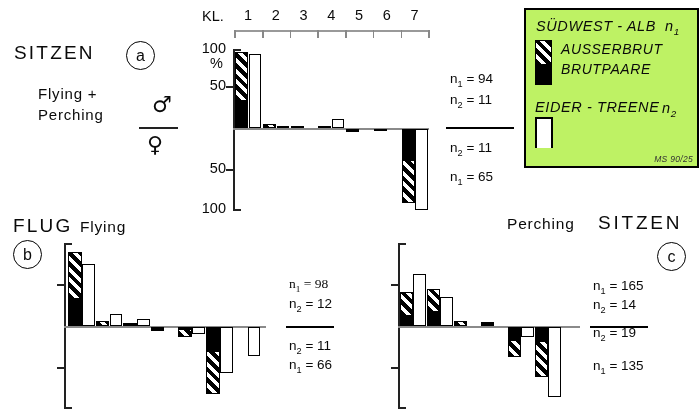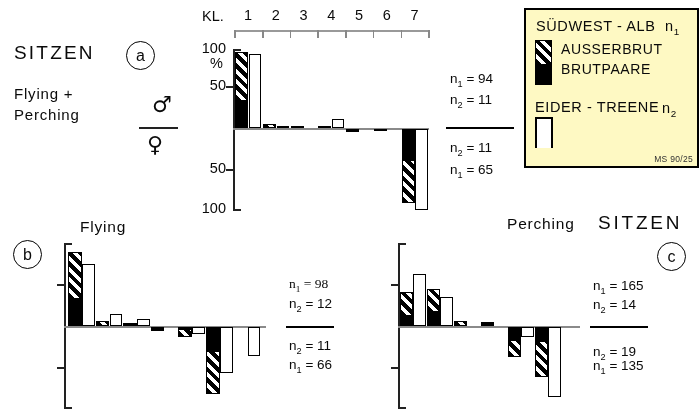--- a/index.html
+++ b/index.html
@@ -1,26 +1,26 @@
 <!DOCTYPE html>
 <html><head>
 <meta charset="utf-8">
 <style>
   html,body{margin:0;padding:0;background:#fff;}
   .cv{position:relative;width:700px;height:416px;background:#fff;overflow:hidden;
       font-family:"Liberation Sans",sans-serif;color:#0a0a0a;}
   .ab{position:absolute;line-height:1.08;white-space:nowrap;}
   .tDE{font-size:19px;letter-spacing:2.2px;}
-  .tEN{font-size:15px;letter-spacing:0.8px;}
+  .tEN{font-size:15px;letter-spacing:0.8px;margin-left:24px;}
   .tMid{font-size:15.5px;letter-spacing:0.8px;}
   .circ{width:27px;height:27px;border:1.7px solid #000;border-radius:50%;
         display:flex;align-items:center;justify-content:center;font-size:16px;background:#fff;}
   .sex{font-family:"DejaVu Sans",sans-serif;font-size:22px;}
   .hatch{background:repeating-linear-gradient(45deg,#000 0 4px,#fff 4px 7.5px);}
-  .lgbox{border:2.5px solid #000;background:#fef9c3;}
+  .lgbox{border:2.5px solid #000;background:#bef264;font-style:italic;}
   .lgT{font-size:14.5px;letter-spacing:0.6px;}
   .lgI{font-size:14px;letter-spacing:0.6px;}
   sub{font-size:0.68em;}
   .credit{font-size:8.5px;color:#333;letter-spacing:0.3px;text-align:right;}
 </style>
 </head>
 <body>
 
 <div class="cv">
 
@@ -29,20 +29,21 @@
   <div class="ab tEN" style="left:14px;top:107px">Perching</div>
 
   <div class="ab circ" style="left:126px;top:41px">a</div>
   <div class="ab circ" style="left:13px;top:240px">b</div>
   <div class="ab circ" style="left:657px;top:242px">c</div>
 
   <div class="ab sex" style="left:152px;top:93px">♂</div>
   <div class="ab" style="left:139px;top:127px;width:39px;height:2px;background:#222"></div>
   <div class="ab sex" style="left:147px;top:133px">♀</div>
 
+  <div class="ab tDE" style="left:13px;top:216px">FLUG</div>
   <div class="ab tMid" style="left:80px;top:219px">Flying</div>
   <div class="ab tMid" style="left:507px;top:216px">Perching</div>
   <div class="ab tDE" style="left:598px;top:213px;letter-spacing:2.8px">SITZEN</div>
 
   <div class="ab lgbox" style="left:524px;top:8px;width:171px;height:156px">
     <div class="ab lgT" style="left:10px;top:9px">SÜDWEST - ALB</div>
     <div class="ab lgT" style="left:139px;top:9px"><span>n</span><sub>1</sub></div>
     <div class="ab" style="left:9px;top:30px;width:17px;height:45px;border:1px solid #000;box-sizing:border-box;overflow:hidden">
       <div class="hatch" style="height:23px"></div>
       <div style="height:22px;background:#000"></div>
@@ -113,21 +114,21 @@
       </div>
       <div style="position: absolute; left: 401.56px; top: 129px; width: 13px; height: 74px; border: 1.2px solid rgb(0, 0, 0); box-sizing: border-box; display: flex; flex-direction: column; overflow: hidden; background: rgb(255, 255, 255);">
         <div style="position: static; flex: 0 0 auto; height: 31px; background: rgb(0, 0, 0);"></div>
         <div class="hatch" style="position: static; flex: 1 1 auto;"></div>
       </div>
       <div style="position: absolute; left: 415.06px; top: 129px; width: 12.5px; height: 81px; border: 1.6px solid rgb(0, 0, 0); box-sizing: border-box; background: rgb(255, 255, 255);"></div>
       <div style="position: absolute; left: 450px; top: 72px; font-size: 13.5px;">n<sub>1</sub> = 94</div>
       <div style="position: absolute; left: 450px; top: 93px; font-size: 13.5px;">n<sub>2</sub> = 11</div>
       <div style="position: absolute; left: 446px; top: 127px; width: 68px; height: 1.6px; background: rgb(0, 0, 0);"></div>
       <div style="position: absolute; left: 450px; top: 141px; font-size: 13.5px;">n<sub>2</sub> = 11</div>
-      <div style="position: absolute; left: 450px; top: 163px; font-size: 13.5px;">n<sub>1</sub> = 65</div>
+      <div style="position: absolute; left: 450px; top: 170px; font-size: 13.5px;">n<sub>1</sub> = 65</div>
     </div>
   <div class="ab" style="left:0;top:0;width:700px;height:416px" id="chart-b">
       <div style="position: absolute; left: 64px; top: 243px; width: 1.6px; height: 165px; background: rgb(34, 34, 34);"></div>
       <div style="position: absolute; left: 64px; top: 243px; width: 8px; height: 1.6px; background: rgb(34, 34, 34);"></div>
       <div style="position: absolute; left: 64px; top: 407px; width: 8px; height: 1.6px; background: rgb(34, 34, 34);"></div>
       <div style="position: absolute; left: 57px; top: 284px; width: 7px; height: 1.6px; background: rgb(34, 34, 34);"></div>
       <div style="position: absolute; left: 57px; top: 367px; width: 7px; height: 1.6px; background: rgb(34, 34, 34);"></div>
       <div style="position: absolute; left: 64px; top: 326px; width: 202px; height: 1.5px; background: rgb(138, 138, 138);"></div>
       <div style="position: absolute; left: 68px; top: 252px; width: 13.5px; height: 74px; border: 1.2px solid rgb(0, 0, 0); box-sizing: border-box; display: flex; flex-direction: column; overflow: hidden; background: rgb(255, 255, 255);">
         <div class="hatch" style="position: static; flex: 1 1 auto;"></div>
@@ -196,16 +197,16 @@
       </div>
       <div style="position: absolute; left: 521px; top: 327px; width: 12.5px; height: 10px; border: 1.6px solid rgb(0, 0, 0); box-sizing: border-box; background: rgb(255, 255, 255);"></div>
       <div style="position: absolute; left: 534.5px; top: 327px; width: 13px; height: 50px; border: 1.2px solid rgb(0, 0, 0); box-sizing: border-box; display: flex; flex-direction: column; overflow: hidden; background: rgb(255, 255, 255);">
         <div style="position: static; flex: 0 0 auto; height: 14px; background: rgb(0, 0, 0);"></div>
         <div class="hatch" style="position: static; flex: 1 1 auto;"></div>
       </div>
       <div style="position: absolute; left: 548px; top: 327px; width: 12.5px; height: 70px; border: 1.6px solid rgb(0, 0, 0); box-sizing: border-box; background: rgb(255, 255, 255);"></div>
       <div style="position: absolute; left: 593px; top: 279px; font-size: 13.5px;">n<sub>1</sub> = 165</div>
       <div style="position: absolute; left: 593px; top: 298px; font-size: 13.5px;">n<sub>2</sub> = 14</div>
       <div style="position: absolute; left: 590px; top: 326px; width: 58px; height: 1.6px; background: rgb(0, 0, 0);"></div>
-      <div style="position: absolute; left: 593px; top: 345px; font-size: 13.5px;">n<sub>2</sub> = 19</div>
+      <div style="position: absolute; left: 593px; top: 326px; font-size: 13.5px;">n<sub>2</sub> = 19</div>
       <div style="position: absolute; left: 593px; top: 359px; font-size: 13.5px;">n<sub>1</sub> = 135</div>
     </div>
 </div>
 
 </body></html>

